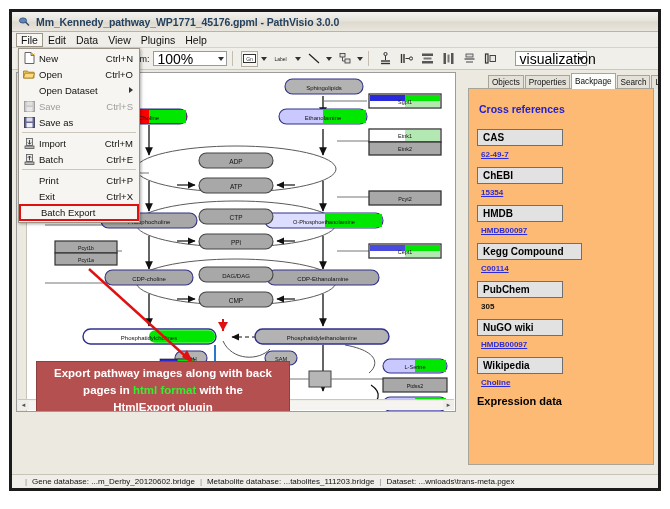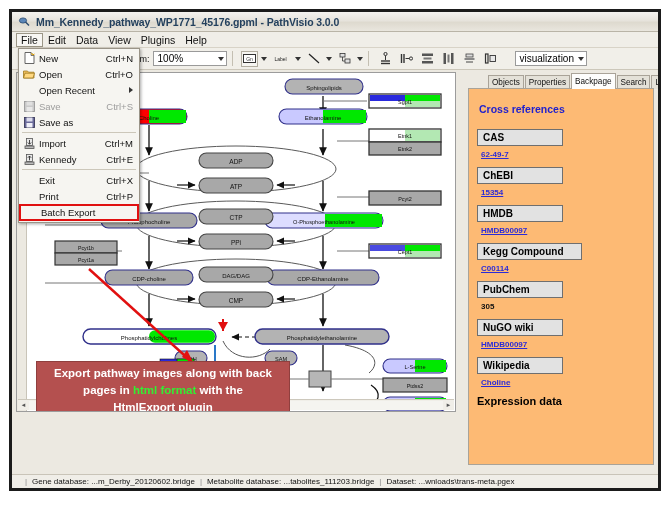--- a/index.html
+++ b/index.html
@@ -72,21 +72,21 @@
     position: absolute; left: 0; top: 36px;
     width: 646px; height: 22px;
     background: #f1efe9;
     border-bottom: 1px solid #ccc7ba;
     display: flex; align-items: center;
   }
   .zoom-label { font-size: 9px; color: #111; margin-left: 112px; margin-right: 3px; }
   .combo {
     background: #fff; border: 1px solid #9a9a9a;
     height: 15px; display: flex; align-items: center;
-    font-size: 10px; color: #000; padding-left: 4px;
+    font-size: 14px; color: #000; padding-left: 4px;
     position: relative;
   }
   .combo .arrow {
     position: absolute; right: 2px; top: 50%;
     transform: translateY(-50%);
     width: 0; height: 0;
     border-left: 3.5px solid transparent;
     border-right: 3.5px solid transparent;
     border-top: 4px solid #333;
   }
@@ -754,21 +754,21 @@
             <path d="M0.5 2 H4.5 L5.5 3.2 H11 V9 H0.5 Z" fill="#f0c060" stroke="#a07a20" stroke-width="0.8"></path>
             <path d="M2 4.2 H11.5 L10 9 H0.5 Z" fill="#ffd880" stroke="#a07a20" stroke-width="0.8"></path>
           </svg>
         </span>
         <span class="fm-label">Open</span>
         <span class="fm-acc">Ctrl+O</span>
       </div>
 
       <div class="fm-row">
         <span class="fm-ico"></span>
-        <span class="fm-label">Open Recent</span>
+        <span class="fm-label">Open Dataset</span>
         <span class="fm-submenu-arrow"></span>
       </div>
 
       <div class="fm-row disabled">
         <span class="fm-ico">
           <svg width="11" height="11" viewBox="0 0 11 11">
             <rect x="0.5" y="0.5" width="10" height="10" fill="#c9c9c9" stroke="#9a9a9a" stroke-width="0.9"></rect>
             <rect x="2.5" y="0.5" width="6" height="4" fill="#e0e0e0"></rect>
             <rect x="2.5" y="6" width="6" height="4.5" fill="#e8e8e8"></rect>
           </svg>
@@ -804,38 +804,38 @@
       </div>
 
       <div class="fm-row">
         <span class="fm-ico">
           <svg width="11" height="11" viewBox="0 0 11 11">
             <rect x="2.5" y="0.5" width="6" height="7" fill="#e8e8e8" stroke="#555" stroke-width="0.8"></rect>
             <path d="M5.5 6.3 L5.5 2 M3.8 3.8 L5.5 2 L7.2 3.8" stroke="#333" stroke-width="0.9" fill="none"></path>
             <rect x="1" y="8" width="9" height="2.5" fill="#bbb" stroke="#555" stroke-width="0.8"></rect>
           </svg>
         </span>
-        <span class="fm-label">Kennedy</span>
+        <span class="fm-label">Batch</span>
         <span class="fm-acc">Ctrl+E</span>
       </div>
 
       <div class="fm-div"></div>
+
+      <div class="fm-row">
+        <span class="fm-ico"></span>
+        <span class="fm-label">Print</span>
+        <span class="fm-acc">Ctrl+P</span>
+      </div>
 
       <div class="fm-row">
         <span class="fm-ico"></span>
         <span class="fm-label">Exit</span>
         <span class="fm-acc">Ctrl+X</span>
       </div>
 
-      <div class="fm-row">
-        <span class="fm-ico"></span>
-        <span class="fm-label">Print</span>
-        <span class="fm-acc">Ctrl+P</span>
-      </div>
-
       <div class="fm-row highlight">
         <span class="fm-ico"></span>
         <span class="fm-label">Batch Export</span>
       </div>
     </div>
 
   </div>
  </div>
 </div>
 

